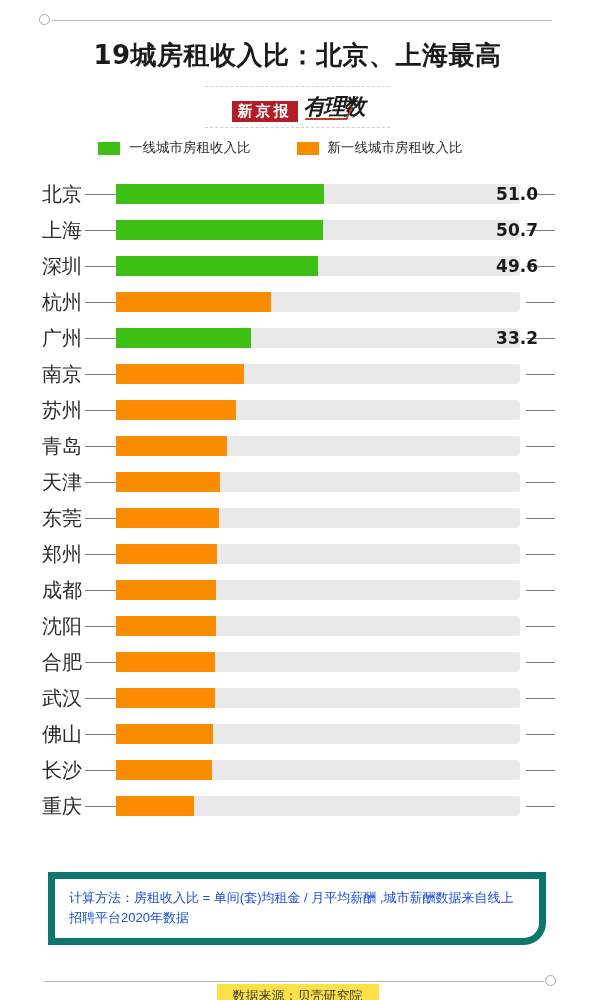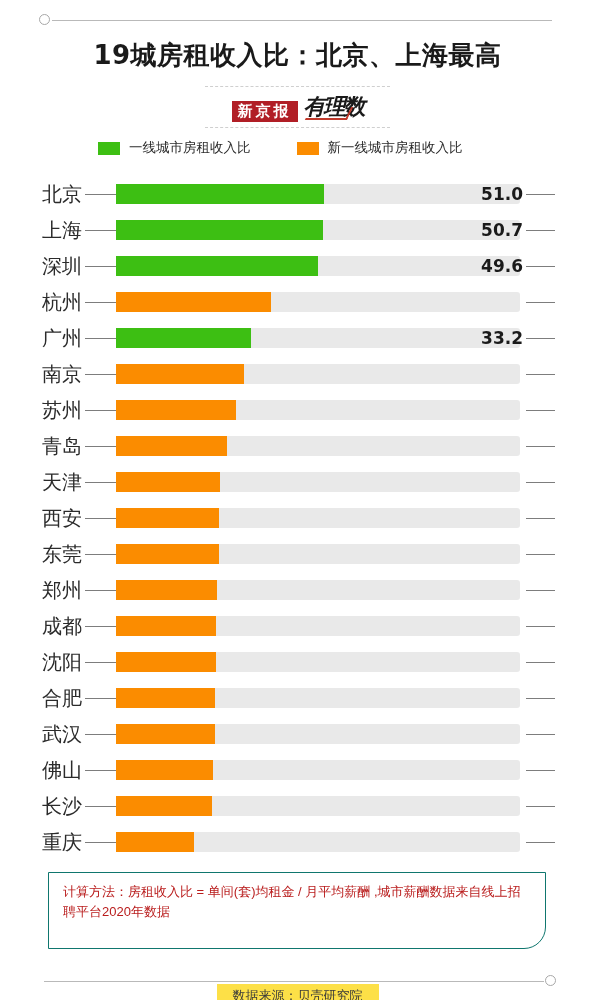--- a/index.html
+++ b/index.html
@@ -183,43 +183,43 @@
   .bar {
     position: absolute;
     left: 0;
     top: 0;
     height: 20px;
   }
   .bar.green { background: #3dbf13; }
   .bar.orange { background: #fb8c00; }
   .row-value {
     position: absolute;
-    right: 72px;
+    right: 57px;
     top: 0;
     height: 36px;
     line-height: 36px;
     font-size: 17px;
     font-weight: bold;
     color: #1a1a1a;
     font-family: "DejaVu Sans", "Liberation Sans", sans-serif;
   }
 
   
   .footnote {
     position: absolute;
     left: 48px;
     top: 872px;
     width: 498px;
     box-sizing: border-box;
-    border: 1px solid #0f766e;
+    border: 7px solid #0f766e;
     border-radius: 0 0 22px 0;
-    padding: 9px 14px 26px 14px;
+    padding: 9px 14px 10px 14px;
     font-size: 13px;
     line-height: 1.55;
-    color: #b91c1c;
+    color: #1d4ed8;
   }
   .source {
     position: absolute;
     top: 940px;
     left: 0;
     width: 595px;
     text-align: center;
   }
   .source-inner {
     display: inline-block;
@@ -329,28 +329,20 @@
     </div>
     <div class="row">
       <div class="row-label">天津</div>
       <div class="row-tick-left"></div>
       <div class="track">
         <div class="bar orange" style="width: 104.061px; background: rgb(251, 140, 0);"></div>
       </div>
       <div class="row-tick-right"></div>
     </div>
     <div class="row">
-      <div class="row-label">西安</div>
-      <div class="row-tick-left"></div>
-      <div class="track">
-        <div class="bar orange" style="width: 102.836px; background: rgb(251, 140, 0);"></div>
-      </div>
-      <div class="row-tick-right"></div>
-    </div>
-    <div class="row">
       <div class="row-label">东莞</div>
       <div class="row-tick-left"></div>
       <div class="track">
         <div class="bar orange" style="width: 102.836px; background: rgb(251, 140, 0);"></div>
       </div>
       <div class="row-tick-right"></div>
     </div>
     <div class="row">
       <div class="row-label">郑州</div>
       <div class="row-tick-left"></div>

